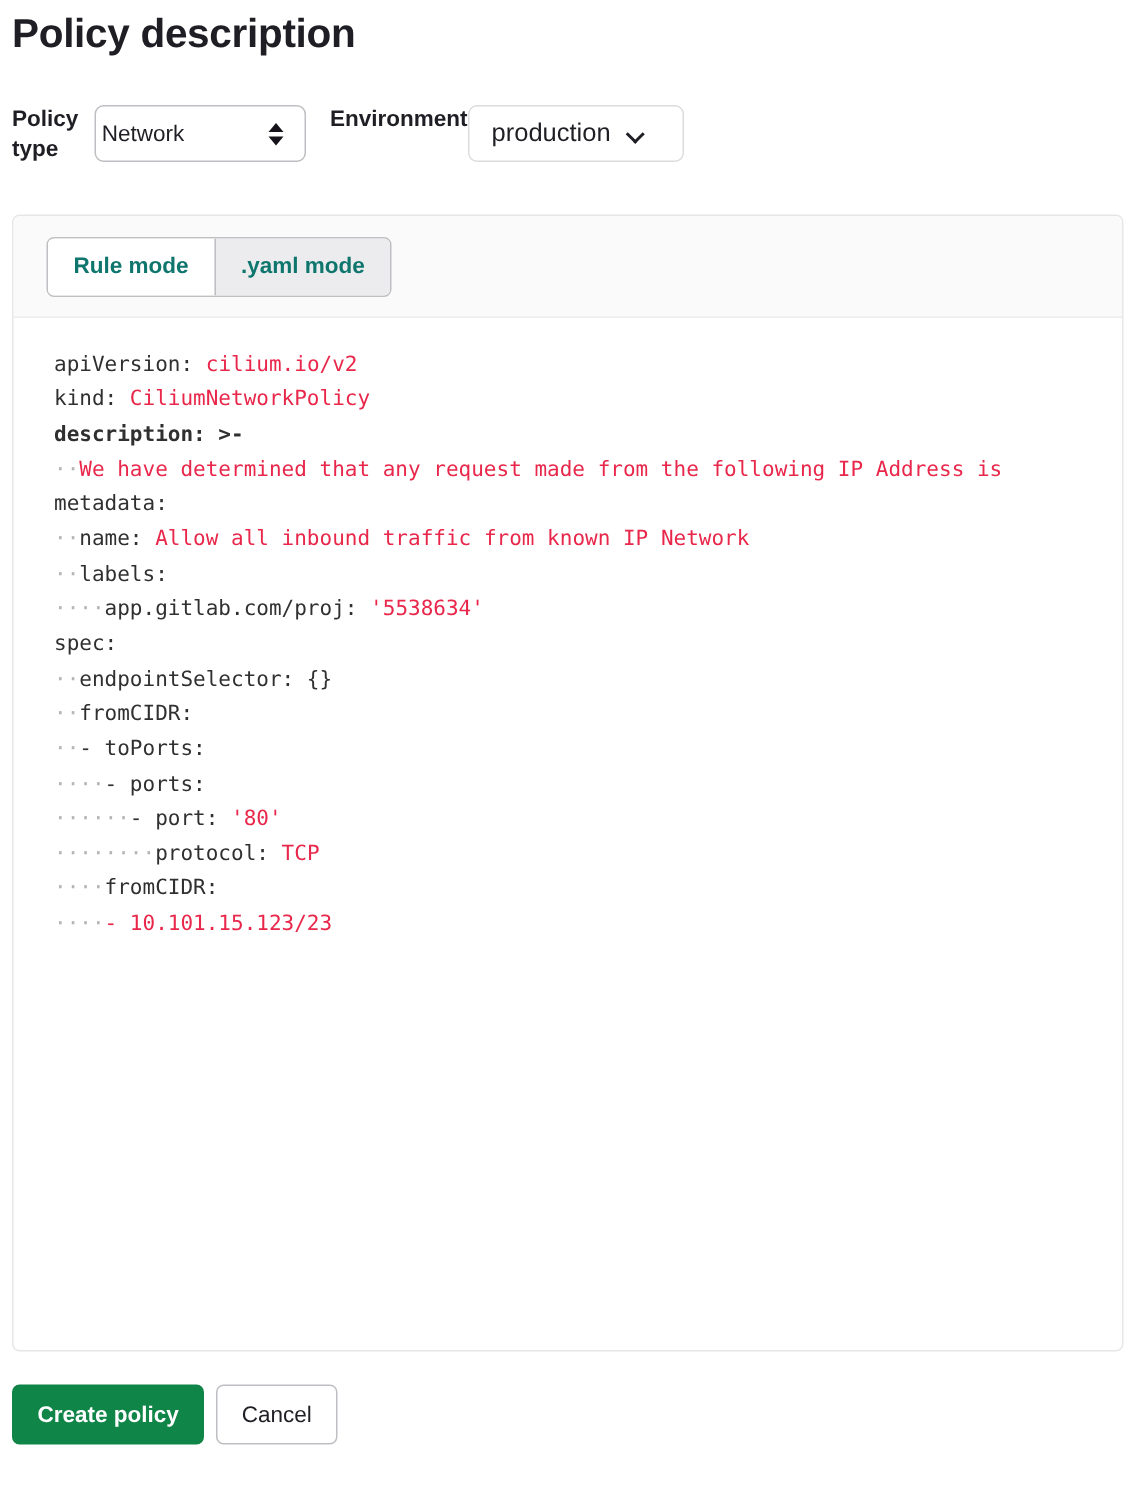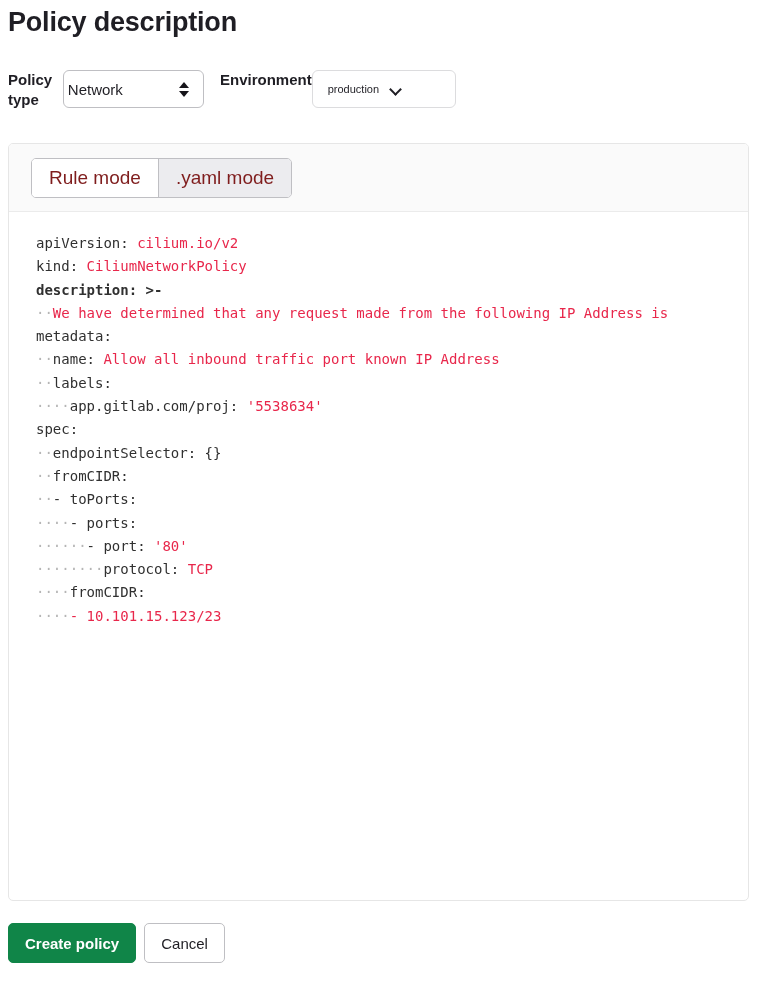--- a/index.html
+++ b/index.html
@@ -82,21 +82,21 @@
   .dropdown-btn {
     height: 38px;
     min-width: 144px;
     border: 1px solid #dcdcde;
     border-radius: 6px;
     background: #ffffff;
     display: flex;
     align-items: center;
     gap: 12px;
     padding: 0 13px 0 15px;
-    font-size: 11px;
+    font-size: 17px;
     color: #1f1e24;
     cursor: pointer;
   }
   .chev-down {
     width: 11px; height: 11px;
     position: relative;
     flex: none;
   }
   .chev-down::before {
     content: "";
@@ -131,28 +131,29 @@
   .segmented {
     display: inline-flex;
     border: 1px solid #bfbfc3;
     border-radius: 5px;
     overflow: hidden;
     height: 40px;
     background: #ffffff;
   }
   .seg-btn {
     font-family: "Liberation Sans", sans-serif;
-    font-size: 19px;
-    color: #7f1d1d;
+    font-size: 15px;
+    color: #0f766e;
     background: #ffffff;
     border: none;
     padding: 0 17px;
     height: 100%;
     cursor: pointer;
     white-space: nowrap;
+    font-weight: bold;
   }
   .seg-btn + .seg-btn { border-left: 1px solid #bfbfc3; text-align: right; }
   .seg-btn.active { background: #ececef; }
 
   .editor {
     flex: 1;
     padding: 20px 0 0 27px;
     overflow: hidden;
   }
   .code-line {
@@ -232,21 +233,21 @@
           <button class="seg-btn">Rule mode</button>
           <button class="seg-btn active">.yaml mode</button>
         </div>
     </div>
     <div class="editor" id="yaml-editor">
         <div class="code-line"><span>apiVersion: </span><span class="tok-val">cilium.io/v2</span></div>
         <div class="code-line"><span>kind: </span><span class="tok-val">CiliumNetworkPolicy</span></div>
         <div class="code-line"><span class="tok-block">description: &gt;-</span></div>
         <div class="code-line"><span class="tok-indent">··</span><span class="tok-val">We have determined that any request made from the following IP Address is</span></div>
         <div class="code-line"><span>metadata:</span></div>
-        <div class="code-line"><span class="tok-indent">··</span><span>name: </span><span class="tok-val">Allow all inbound traffic port known IP Address</span></div>
+        <div class="code-line"><span class="tok-indent">··</span><span>name: </span><span class="tok-val">Allow all inbound traffic from known IP Network</span></div>
         <div class="code-line"><span class="tok-indent">··</span><span>labels:</span></div>
         <div class="code-line"><span class="tok-indent">····</span><span>app.gitlab.com/proj: </span><span class="tok-val">'5538634'</span></div>
         <div class="code-line"><span>spec:</span></div>
         <div class="code-line"><span class="tok-indent">··</span><span>endpointSelector: {}</span></div>
         <div class="code-line"><span class="tok-indent">··</span><span>fromCIDR:</span></div>
         <div class="code-line"><span class="tok-indent">··</span><span>- toPorts:</span></div>
         <div class="code-line"><span class="tok-indent">····</span><span>- ports:</span></div>
         <div class="code-line"><span class="tok-indent">······</span><span>- port: </span><span class="tok-val">'80'</span></div>
         <div class="code-line"><span class="tok-indent">········</span><span>protocol: </span><span class="tok-val">TCP</span></div>
         <div class="code-line"><span class="tok-indent">····</span><span>fromCIDR:</span></div>

